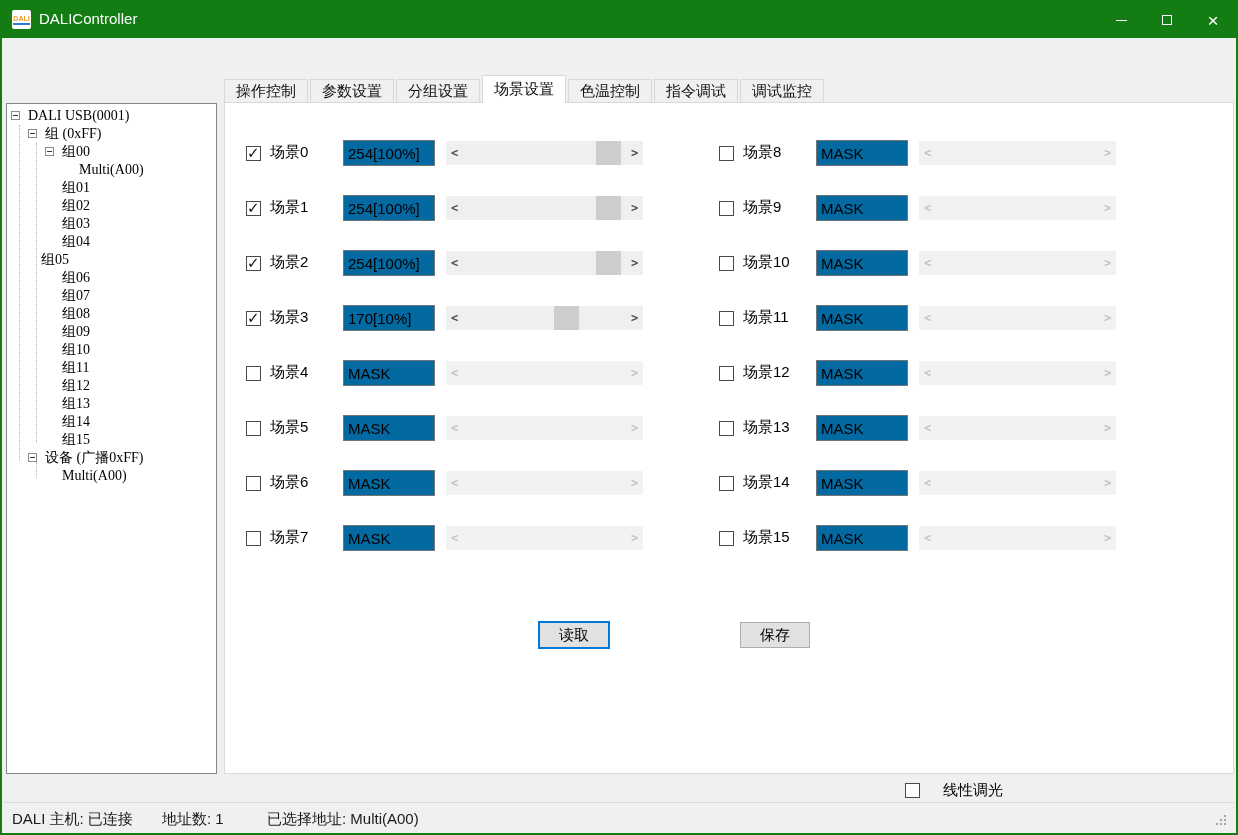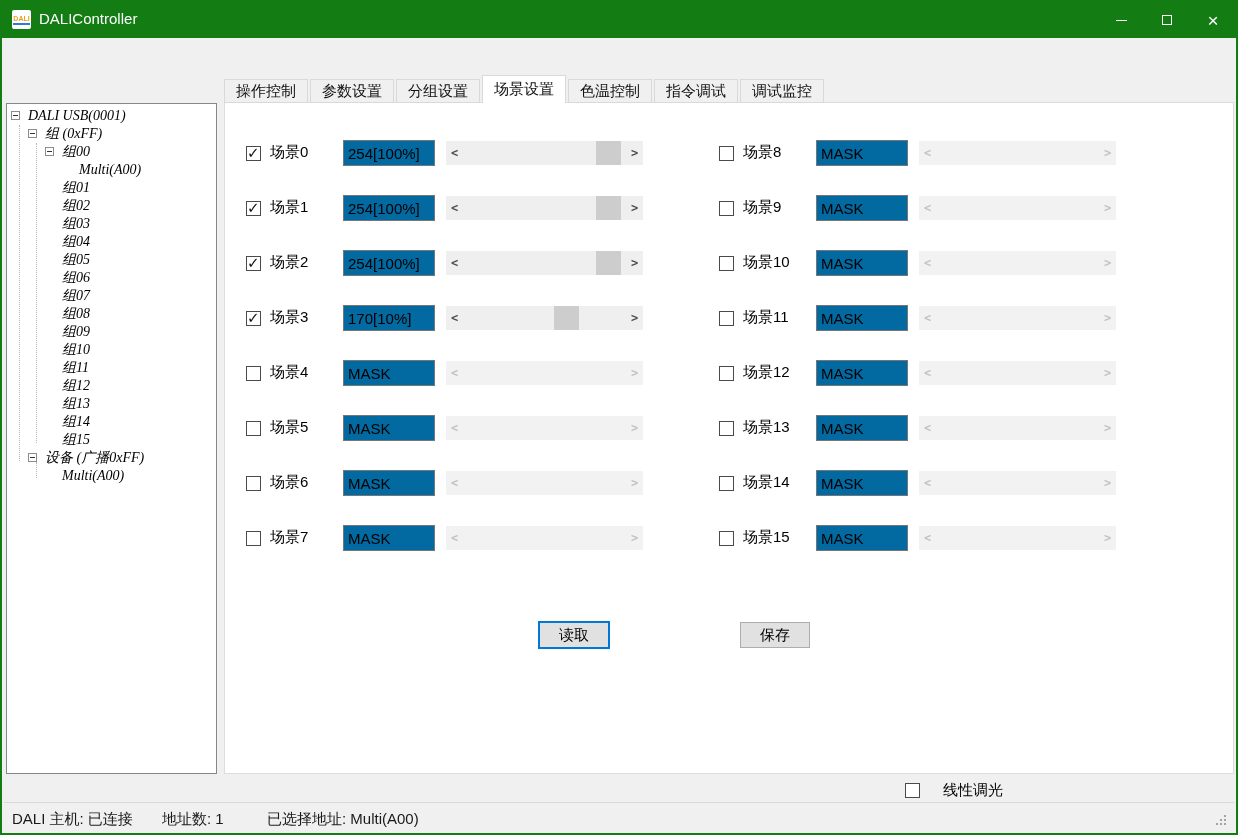--- a/index.html
+++ b/index.html
@@ -21,21 +21,21 @@
   .win-btn{ width:46px; height:36px; display:flex; align-items:center; justify-content:center; color:#fff; }
   .glyph-min{ width:11px; height:1px; background:#fff; }
   .glyph-max{ width:10px; height:10px; border:1px solid #fff; }
   .glyph-close{ font-size:19px; line-height:19px; color:#fff; }
 
   
   .menubar{ position:absolute; left:2px; top:36px; right:2px; height:31px; background:#f0f0f0; display:flex; align-items:center; padding-left:6px; }
   .menu-item{ font-size:15px; color:#1a1a1a; padding:4px 11px; margin-right:5px; cursor:default; }
 
   
-  .tree-panel{ position:absolute; left:4px; top:101px; width:211px; height:671px; background:#fff; border:1px solid #828790; overflow:hidden;font-style:italic; }
+  .tree-panel{ position:absolute; left:4px; top:101px; width:211px; height:671px; background:#fff; border:1px solid #828790; overflow:hidden; }
   .tree-rows{ position:relative; padding-top:3px; font-family:"Liberation Serif","DejaVu Serif",serif; font-size:14px; color:#000; }
   .tree-row{ position:relative; height:18px; line-height:18px; white-space:nowrap; }
   .tree-expander{ position:absolute; top:4px; width:9px; height:9px; border:1px solid #8c8c8c; background:#fff; }
   .tree-expander .minus{ width:5px; height:1px; background:#333; margin:3px auto 0; }
   .tree-label{ display:inline-block; }
   .tree-guide{ position:absolute; width:0; border-left:1px dotted #b5b5b5; }
 
   
   .tabs{ position:absolute; left:222px; top:73px; height:28px; display:flex; align-items:flex-end; z-index:3; }
   .tab{ height:24px; line-height:22px; padding:0 11px; font-size:15px; color:#111;
@@ -141,21 +141,21 @@
         <div class="tree-row">
     <span class="tree-label" style="margin-left: 55px;">组02</span>
   </div>
         <div class="tree-row">
     <span class="tree-label" style="margin-left: 55px;">组03</span>
   </div>
         <div class="tree-row">
     <span class="tree-label" style="margin-left: 55px;">组04</span>
   </div>
         <div class="tree-row">
-    <span class="tree-label" style="margin-left: 55px; text-align: right;">组05</span>
+    <span class="tree-label" style="margin-left: 34px; text-align: right;">组05</span>
   </div>
         <div class="tree-row">
     <span class="tree-label" style="margin-left: 55px;">组06</span>
   </div>
         <div class="tree-row">
     <span class="tree-label" style="margin-left: 55px;">组07</span>
   </div>
         <div class="tree-row">
     <span class="tree-label" style="margin-left: 55px;">组08</span>
   </div>

